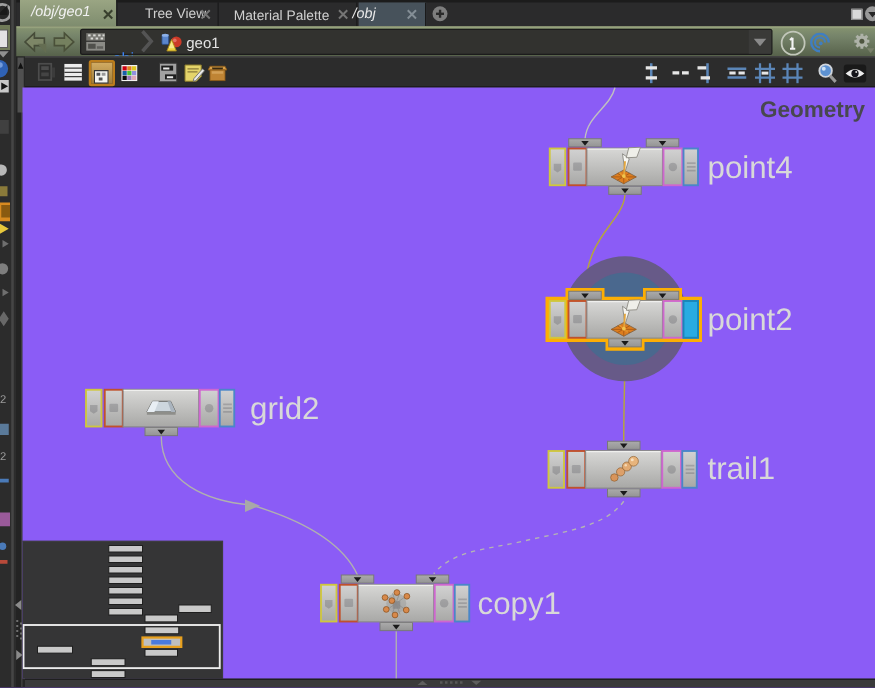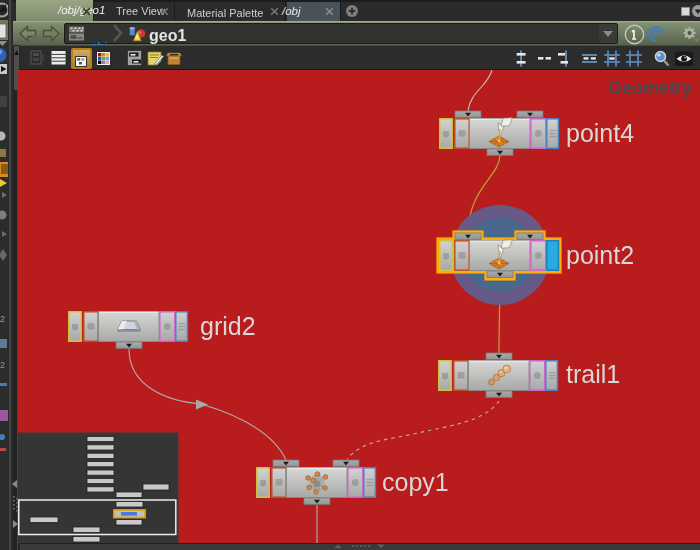--- a/index.html
+++ b/index.html
@@ -50,21 +50,21 @@
   <div class="abs" style="left:17px;top:70px;width:1px;height:480px;background:#454545;"></div>
   <div class="abs" style="left:13.5px;top:46px;width:5px;height:44px;background:#505050;"></div>
   <svg class="abs" style="left:13.5px;top:49px;" width="5" height="8" viewBox="0 0 5 8">
       <path d="M0.3 6 L4.7 6 L2.5 1 Z" fill="#101010"></path>
     </svg>
 
   <div class="abs" style="left:13px;top:0;width:687px;height:21px;background:#2b2b2c;border-top:2px solid #1c1c1c;box-sizing:border-box;"></div>
   <div id="tabs" class="abs" style="left:0;top:0;width:700px;height:21px;">
 
     <div class="abs" style="left:16px;top:0;width:78px;height:21px;background:linear-gradient(#9aa583,#7e8c6e);border-right:1px solid #1c1c1c;box-sizing:border-box;"></div>
-    <div class="abs" style="left:25px;top:4px;width:60px;height:15px;font-style:italic;font-size:11.5px;color:#f2f2f2;margin-left:33px;">/obj/geo1</div>
+    <div class="abs" style="left:25px;top:4px;width:60px;height:15px;font-style:italic;font-size:11.5px;color:#f2f2f2;">/obj/geo1</div>
     <svg class="abs" style="left:82px;top:7px;" width="9" height="9" viewBox="0 0 9 9">
         <path d="M1.2 1.2 L7.8 7.8 M7.8 1.2 L1.2 7.8" stroke="#39402e" stroke-width="1.7"></path>
       </svg>
 
     <div class="abs" style="left:94px;top:2px;width:81px;height:19px;border-right:1px solid #1a1a1a;box-sizing:border-box;"></div>
     <div class="abs" style="left:116px;top:5px;font-size:11px;color:#cfcfcf;">Tree View</div>
     <svg class="abs" style="left:160px;top:7px;" width="9" height="9" viewBox="0 0 9 9">
         <path d="M1.2 1.2 L7.8 7.8 M7.8 1.2 L1.2 7.8" stroke="#757575" stroke-width="1.6"></path>
       </svg>
 
@@ -125,21 +125,21 @@
     </svg>
 
     <svg class="abs" style="left:129px;top:5px;" width="17" height="16" viewBox="0 0 17 16">
       <rect x="0.5" y="2" width="5.5" height="7.5" rx="0.8" fill="#5a86cd" stroke="#2a4a80" stroke-width="0.7"></rect>
       <ellipse cx="3.2" cy="2.2" rx="2.8" ry="1.2" fill="#8cb0e8"></ellipse>
       <circle cx="12" cy="7.5" r="4.3" fill="#cc3a28"></circle>
       <circle cx="10.8" cy="6.2" r="1.5" fill="#e87a6c" opacity="0.85"></circle>
       <path d="M4.5 14.8 L8.3 5.5 L12.1 14.8 Z" fill="#ecd23e" stroke="#a8881c" stroke-width="0.7"></path>
       <path d="M6 12.5 L8.3 7 L10.5 12.5 Z" fill="#f6eda0" opacity="0.8"></path>
     </svg>
-    <div class="abs" style="left:149px;top:6px;font-size:16px;color:#e4e4e4;font-weight:bold;">geo1</div>
+    <div class="abs" style="left:149px;top:6px;font-size:12px;color:#e4e4e4;">geo1</div>
 
     <div class="abs" style="left:599px;top:3px;width:18px;height:19px;background:#3a3a38;"></div>
     <svg class="abs" style="left:602px;top:9px;" width="12" height="8" viewBox="0 0 12 8">
       <path d="M1 1 L11 1 L6 7 Z" fill="#8a8a8a"></path>
     </svg>
 
     <svg class="abs" style="left:624px;top:3px;" width="21" height="21" viewBox="0 0 21 21">
       <circle cx="10.5" cy="10.5" r="9.2" fill="none" stroke="#c2c7ba" stroke-width="1.4"></circle>
       <path d="M10 6.2 L10 15 M8 8 L10 6.2 M8 15 L12.2 15" fill="none" stroke="#f4f4f4" stroke-width="1.7"></path>
     </svg>
@@ -261,21 +261,21 @@
       <circle cx="145" cy="5" r="1.6" fill="#cfe2f4"></circle>
       <line x1="150" y1="10.5" x2="154.5" y2="15.5" stroke="#9a9a9a" stroke-width="2.4"></line>
 
       <rect x="161" y="1.5" width="18" height="14.5" rx="2.5" fill="#191919"></rect>
       <path d="M162.5 8.8 Q170 1.8 177.5 8.8 Q170 15.2 162.5 8.8 Z" fill="#ececec"></path>
       <circle cx="170" cy="8.7" r="2.9" fill="#15151a"></circle>
       <circle cx="171" cy="7.6" r="0.8" fill="#d8d8d8"></circle>
     </svg>
   </div>
 
-  <div class="abs" style="left:18px;top:70px;width:682px;height:473px;background:#b91c1c;">
+  <div class="abs" style="left:18px;top:70px;width:682px;height:473px;background:#8b5cf6;">
     <svg id="net" style="display:block" width="682" height="473" viewBox="0 0 682 473">
       <defs>
         <linearGradient id="gbody" x1="0" y1="0" x2="0" y2="1">
           <stop offset="0" stop-color="#d8d8d6"></stop>
             <stop offset="1" stop-color="#a8a8a6"></stop>
         </linearGradient>
         <linearGradient id="gflag" x1="0" y1="0" x2="0" y2="1">
           <stop offset="0" stop-color="#d2d2d2"></stop>
             <stop offset="1" stop-color="#a8a8a6"></stop>
         </linearGradient>

